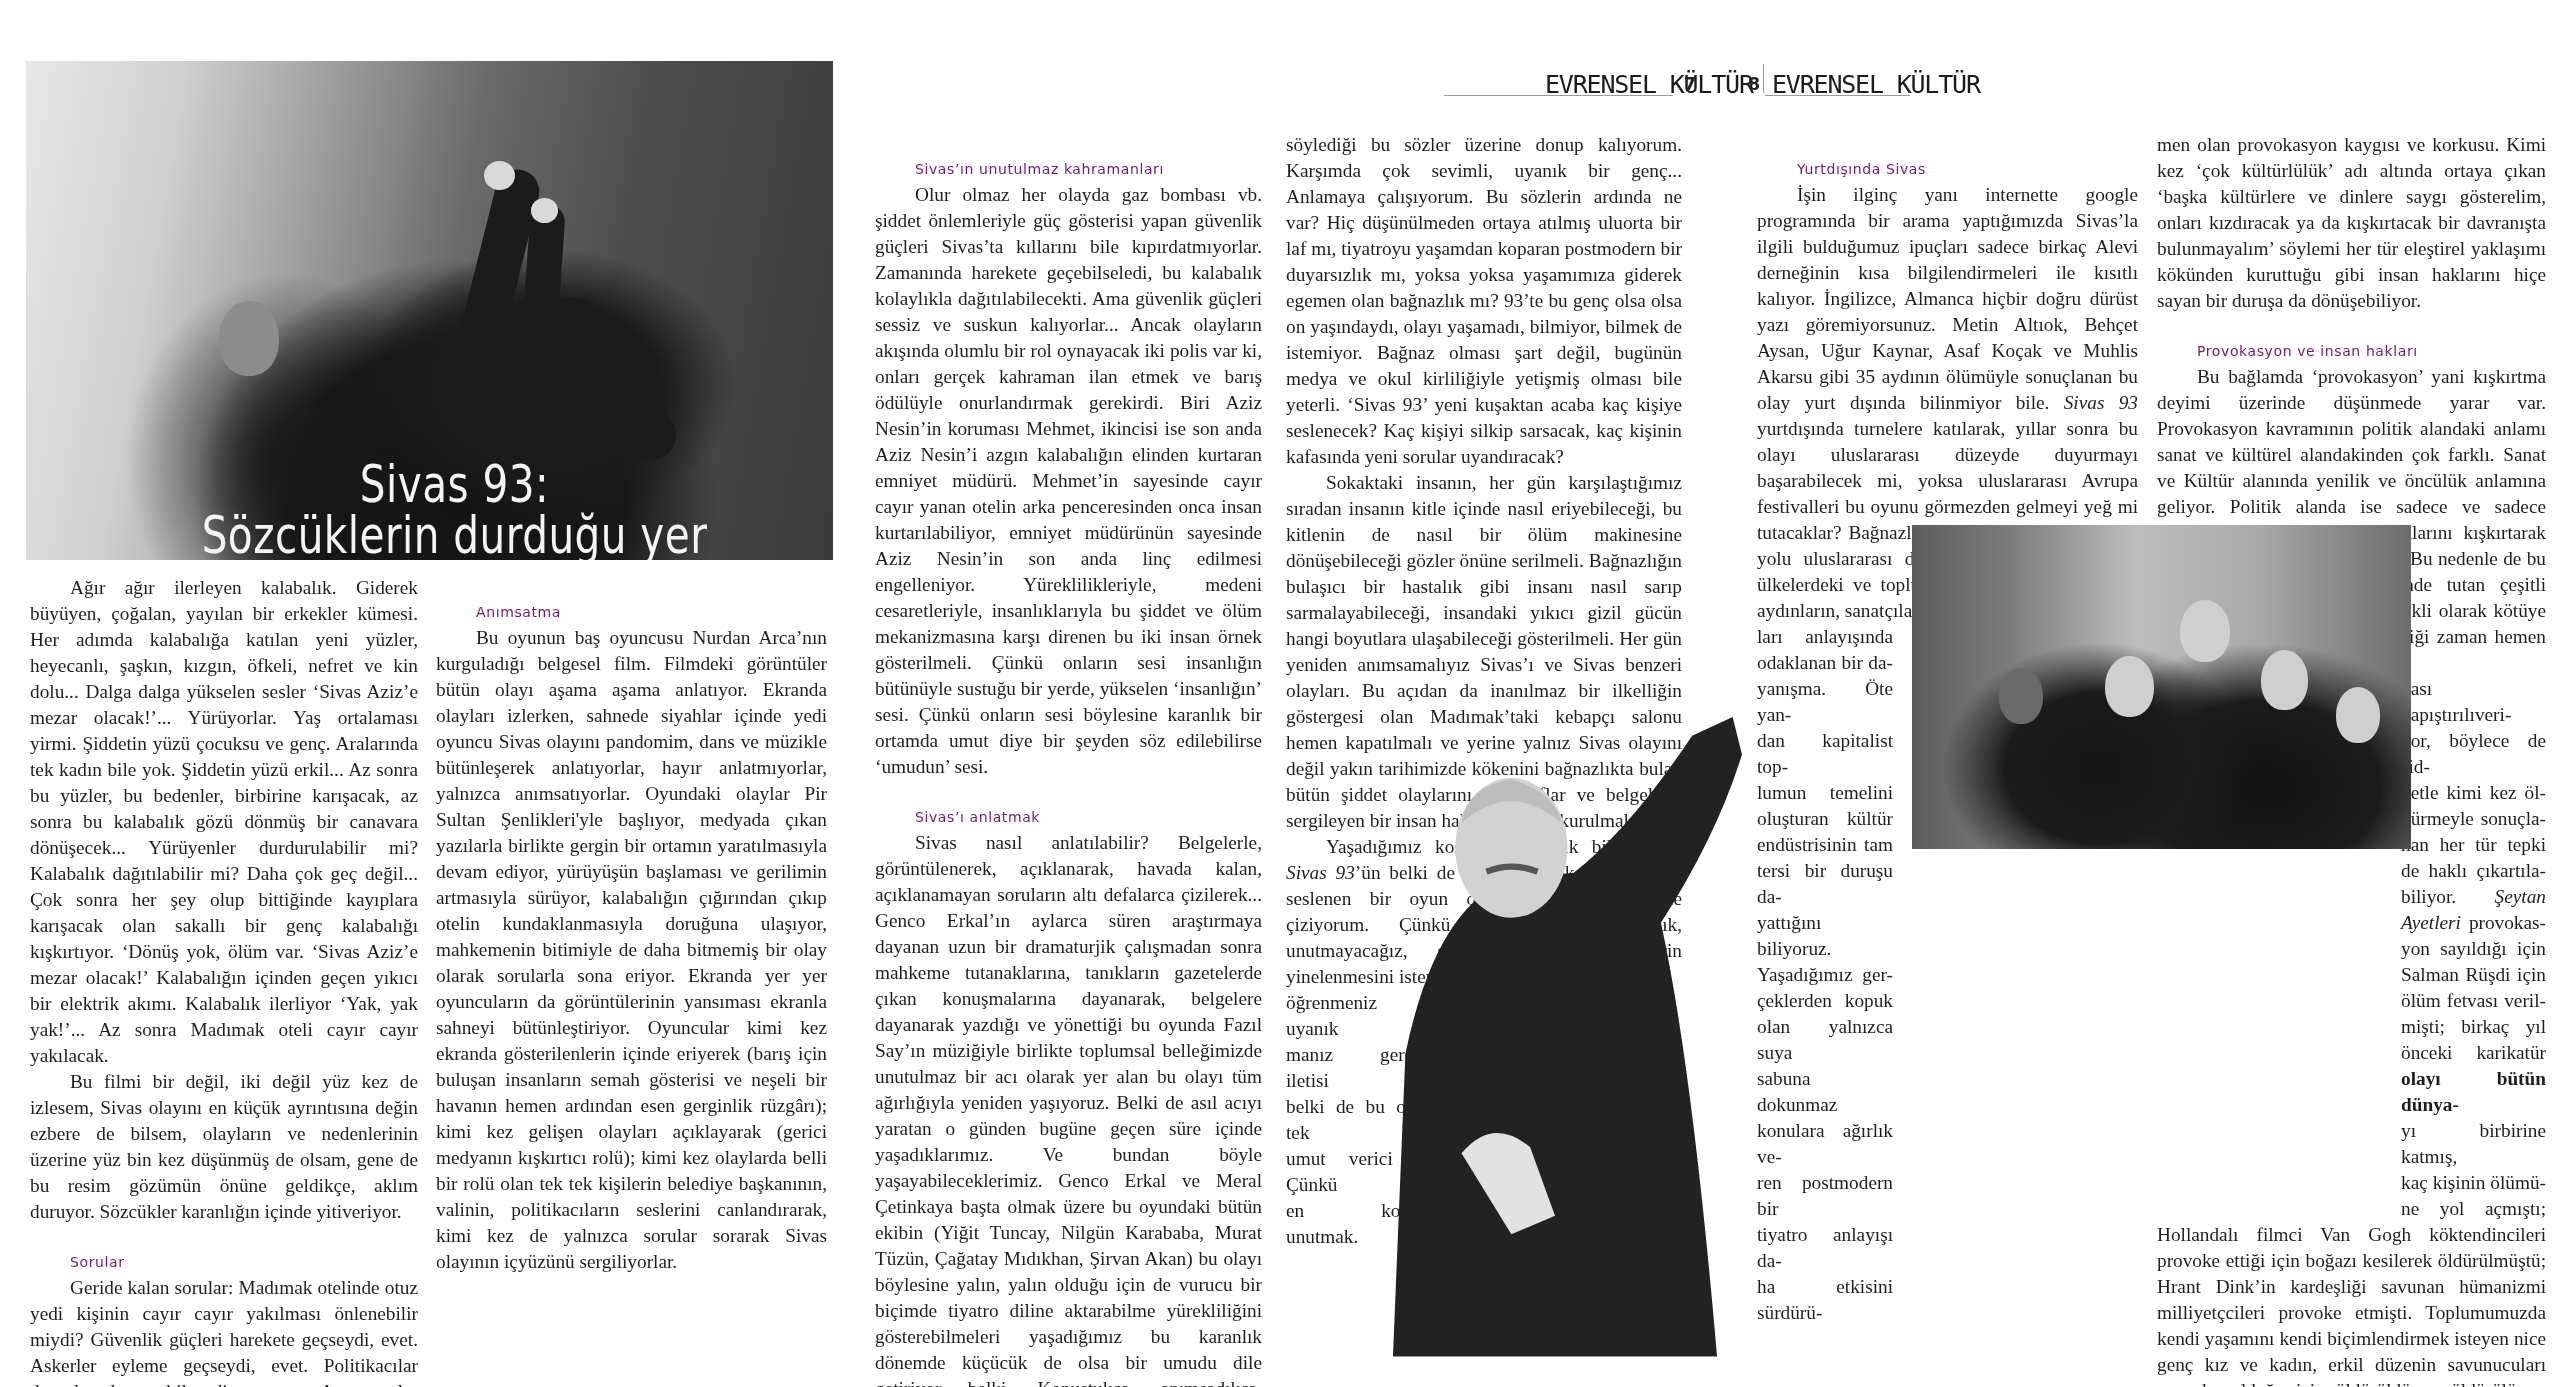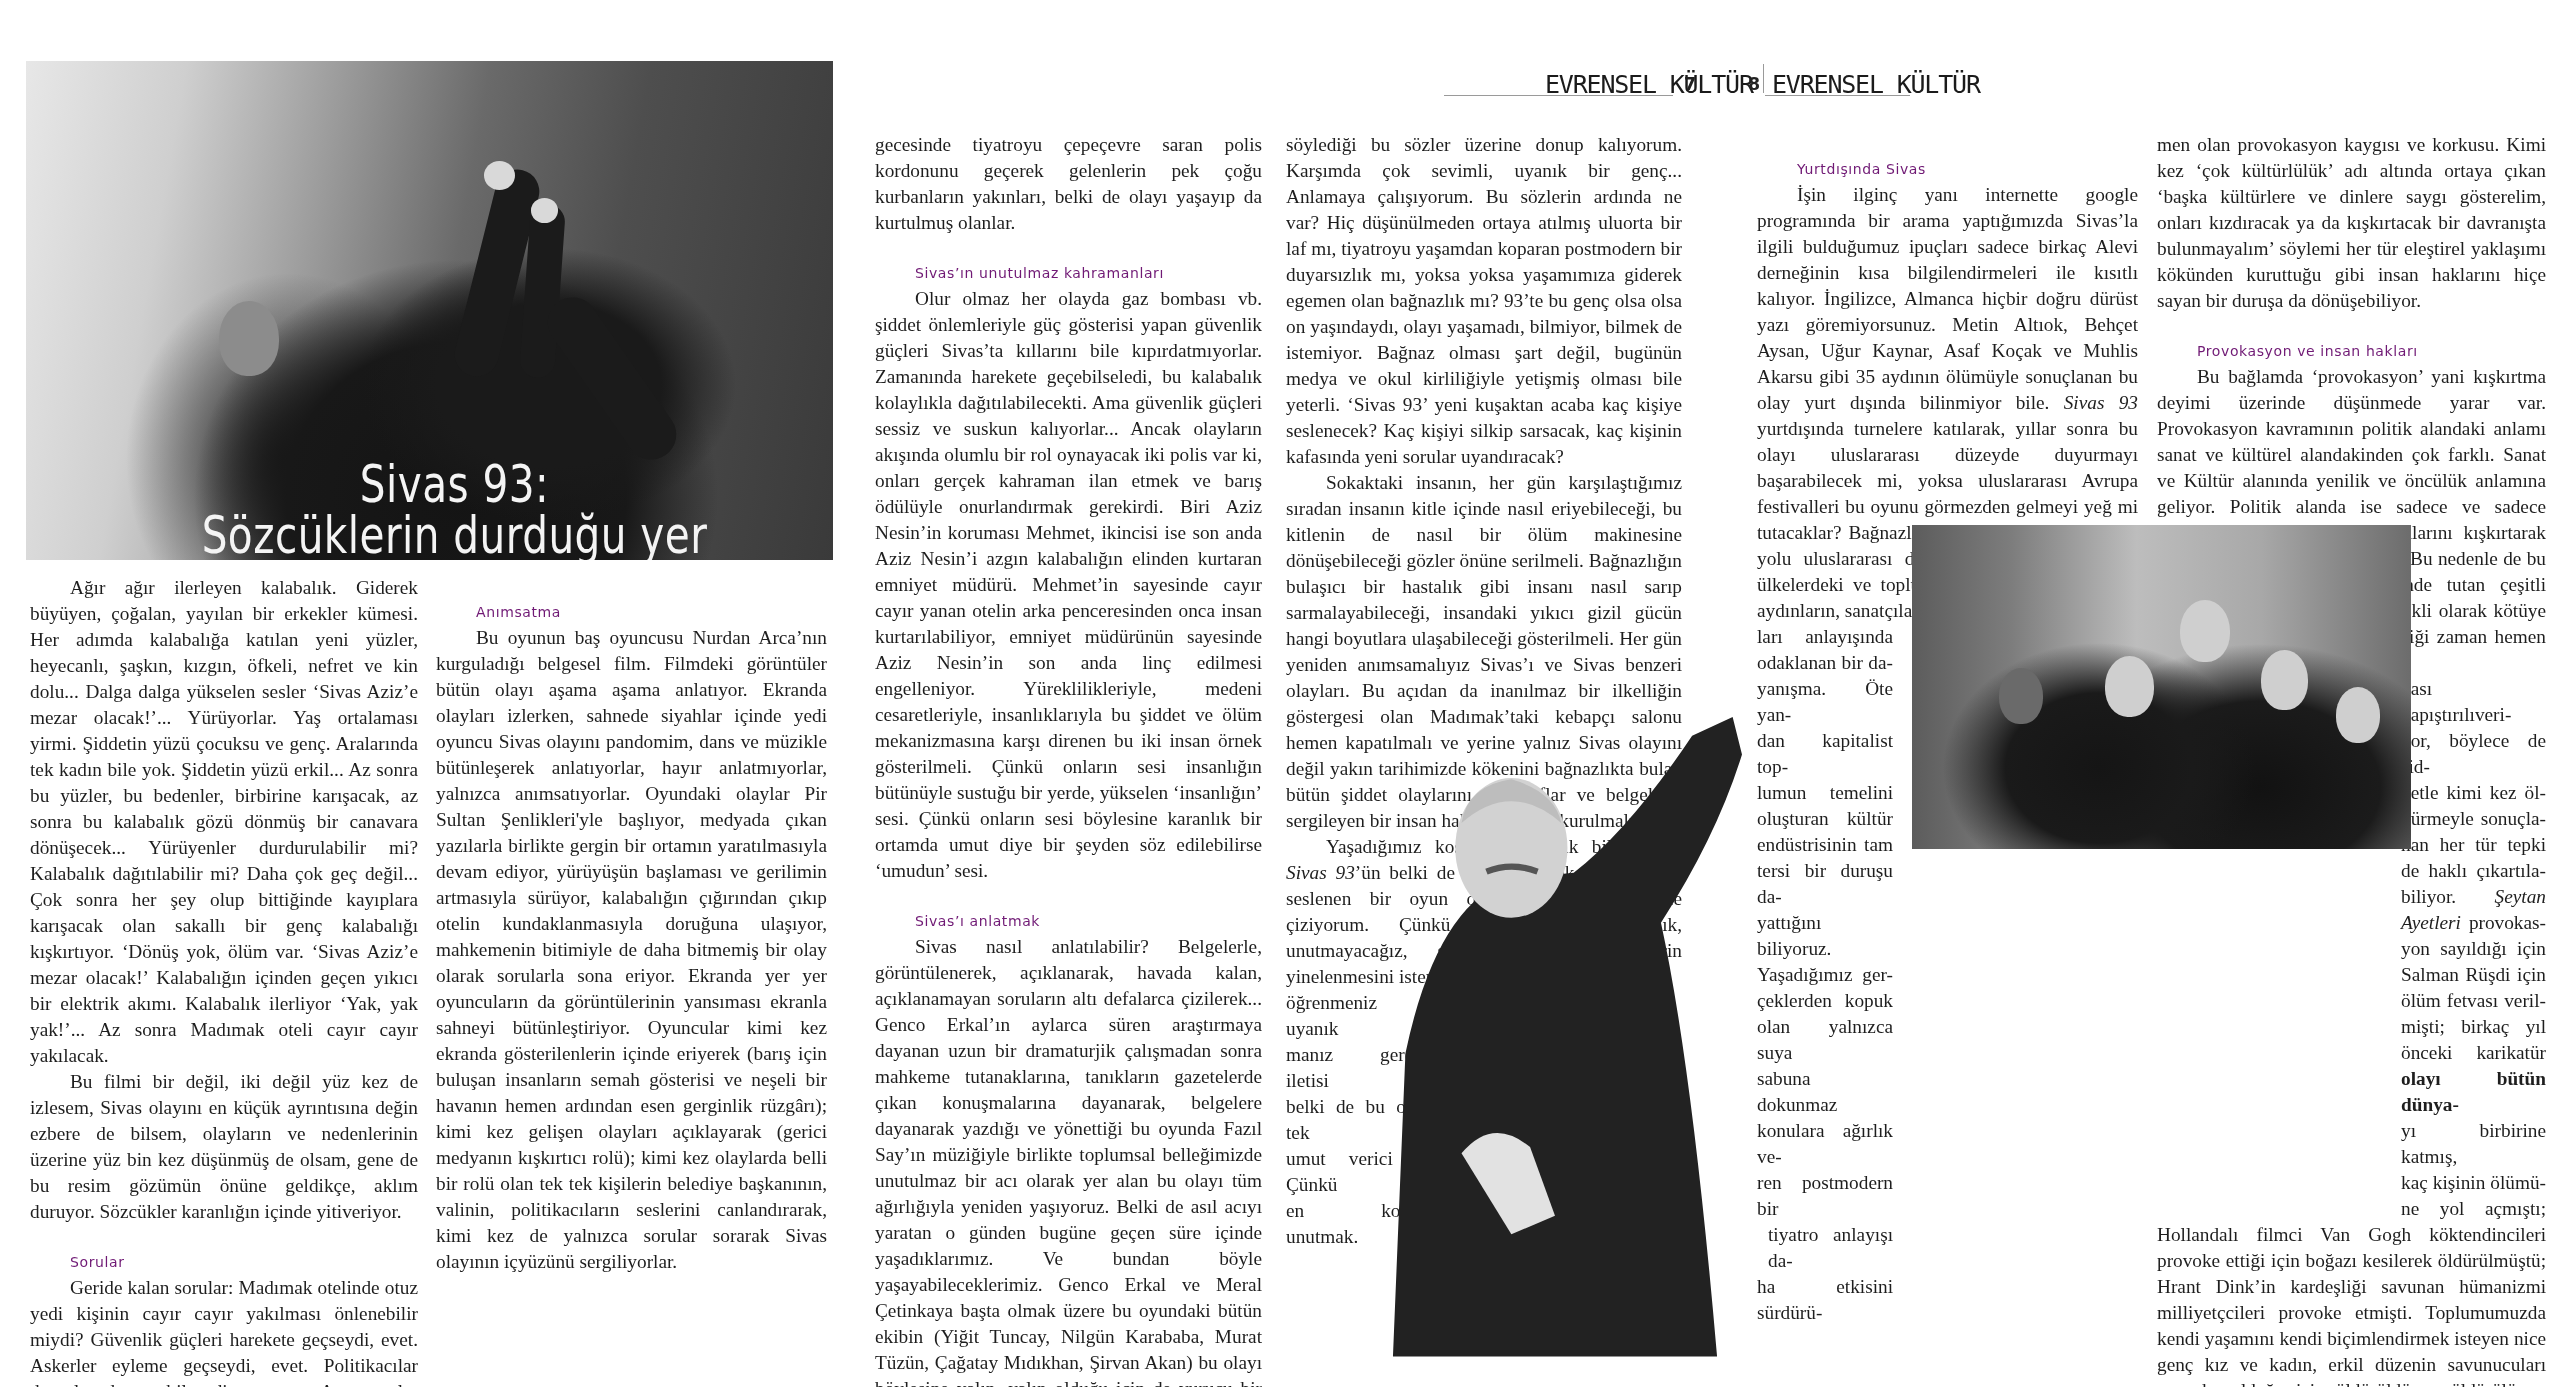--- a/index.html
+++ b/index.html
@@ -55,21 +55,20 @@
     <p>Ağır ağır ilerleyen kalabalık. Giderek büyüyen, çoğalan, yayılan bir erkekler kümesi. Her adımda kalabalığa katılan yeni yüzler, heyecanlı, şaşkın, kızgın, öfkeli, nefret ve kin dolu... Dalga dalga yükselen sesler ‘Sivas Aziz’e mezar olacak!’... Yürüyorlar. Yaş ortalaması yirmi. Şiddetin yüzü çocuksu ve genç. Aralarında tek kadın bile yok. Şiddetin yüzü erkil... Az sonra bu yüzler, bu bedenler, birbirine karışacak, az sonra bu kalabalık gözü dönmüş bir canavara dönüşecek... Yürüyenler durdurulabilir mi? Kalabalık dağıtılabilir mi? Daha çok geç değil... Çok sonra her şey olup bittiğinde kayıplara karışacak olan sakallı bir genç kalabalığı kışkırtıyor. ‘Dönüş yok, ölüm var. ‘Sivas Aziz’e mezar olacak!’ Kalabalığın içinden geçen yıkıcı bir elektrik akımı. Kalabalık ilerliyor ‘Yak, yak yak!’... Az sonra Madımak oteli cayır cayır yakılacak.</p>
     <p>Bu filmi bir değil, iki değil yüz kez de izlesem, Sivas olayını en küçük ayrıntısına değin ezbere de bilsem, olayların ve nedenlerinin üzerine yüz bin kez düşünmüş de olsam, gene de bu resim gözümün önüne geldikçe, aklım duruyor. Sözcükler karanlığın içinde yitiveriyor.</p>
     <h3>Sorular</h3>
     <p>Geride kalan sorular: Madımak otelinde otuz yedi kişinin cayır cayır yakılması önlenebilir miydi? Güvenlik güçleri harekete geçseydi, evet. Askerler eyleme geçseydi, evet. Politikacılar duyarlı davranabilseydi, evet... Ama onlar yalnızca ve yalnızca izleyici kaldılar. Olup biteni büyük bir soğukkanlılıkla izlediler ya da gözlerini kapayıp hiçbir şey yokmuş gibi davrandılar. Nedir onları eyleme geçmekten alıkoyan güç? Kalabalığı dağılmaya hazırlandığı anda, engelleyenler kimler? Ve en önemlisi, aylarca önceden planlanan ve hazırlanan bu olayın gerçek sorumluları nerede?</p>
   </div>
 <div class="col" id="col1" style="left:436px;top:575px;width:391px;">
     <h3>Anımsatma</h3>
     <p>Bu oyunun baş oyuncusu Nurdan Arca’nın kurguladığı belgesel film. Filmdeki görüntüler bütün olayı aşama aşama anlatıyor. Ekranda olayları izlerken, sahnede siyahlar içinde yedi oyuncu Sivas olayını pandomim, dans ve müzikle bütünleşerek anlatıyorlar, hayır anlatmıyorlar, yalnızca anımsatıyorlar. Oyundaki olaylar Pir Sultan Şenlikleri'yle başlıyor, medyada çıkan yazılarla birlikte gergin bir ortamın yaratılmasıyla devam ediyor, yürüyüşün başlaması ve gerilimin artmasıyla sürüyor, kalabalığın çığırından çıkıp otelin kundaklanmasıyla doruğuna ulaşıyor, mahkemenin bitimiyle de daha bitmemiş bir olay olarak sorularla sona eriyor. Ekranda yer yer oyuncuların da görüntülerinin yansıması ekranla sahneyi bütünleştiriyor. Oyuncular kimi kez ekranda gösterilenlerin içinde eriyerek (barış için buluşan insanların semah gösterisi ve neşeli bir havanın hemen ardından esen gerginlik rüzgârı); kimi kez gelişen olayları açıklayarak (gerici medyanın kışkırtıcı rolü); kimi kez olaylarda belli bir rolü olan tek tek kişilerin belediye başkanının, valinin, politikacıların seslerini canlandırarak, kimi kez de yalnızca sorular sorarak Sivas olayının içyüzünü sergiliyorlar.</p>
   </div>
 <div class="col" id="col2" style="left:875px;top:132px;width:387px;">
-    <p class="noind">gecesinde tiyatroyu çepeçevre saran polis kordonunu geçerek gelenlerin pek çoğu kurbanların yakınları, belki de olayı yaşayıp da kurtulmuş olanlar.</p>
     <h3>Sivas’ın unutulmaz kahramanları</h3>
     <p>Olur olmaz her olayda gaz bombası vb. şiddet önlemleriyle güç gösterisi yapan güvenlik güçleri Sivas’ta kıllarını bile kıpırdatmıyorlar. Zamanında harekete geçebilseledi, bu kalabalık kolaylıkla dağıtılabilecekti. Ama güvenlik güçleri sessiz ve suskun kalıyorlar... Ancak olayların akışında olumlu bir rol oynayacak iki polis var ki, onları gerçek kahraman ilan etmek ve barış ödülüyle onurlandırmak gerekirdi. Biri Aziz Nesin’in koruması Mehmet, ikincisi ise son anda Aziz Nesin’i azgın kalabalığın elinden kurtaran emniyet müdürü. Mehmet’in sayesinde cayır cayır yanan otelin arka penceresinden onca insan kurtarılabiliyor, emniyet müdürünün sayesinde Aziz Nesin’in son anda linç edilmesi engelleniyor. Yüreklilikleriyle, medeni cesaretleriyle, insanlıklarıyla bu şiddet ve ölüm mekanizmasına karşı direnen bu iki insan örnek gösterilmeli. Çünkü onların sesi insanlığın bütünüyle sustuğu bir yerde, yükselen ‘insanlığın’ sesi. Çünkü onların sesi böylesine karanlık bir ortamda umut diye bir şeyden söz edilebilirse ‘umudun’ sesi.</p>
     <h3>Sivas’ı anlatmak</h3>
     <p>Sivas nasıl anlatılabilir? Belgelerle, görüntülenerek, açıklanarak, havada kalan, açıklanamayan soruların altı defalarca çizilerek... Genco Erkal’ın aylarca süren araştırmaya dayanan uzun bir dramaturjik çalışmadan sonra mahkeme tutanaklarına, tanıkların gazetelerde çıkan konuşmalarına dayanarak, belgelere dayanarak yazdığı ve yönettiği bu oyunda Fazıl Say’ın müziğiyle birlikte toplumsal belleğimizde unutulmaz bir acı olarak yer alan bu olayı tüm ağırlığıyla yeniden yaşıyoruz. Belki de asıl acıyı yaratan o günden bugüne geçen süre içinde yaşadıklarımız. Ve bundan böyle yaşayabileceklerimiz. Genco Erkal ve Meral Çetinkaya başta olmak üzere bu oyundaki bütün ekibin (Yiğit Tuncay, Nilgün Karababa, Murat Tüzün, Çağatay Mıdıkhan, Şirvan Akan) bu olayı böylesine yalın, yalın olduğu için de vurucu bir biçimde tiyatro diline aktarabilme yürekliliğini gösterebilmeleri yaşadığımız bu karanlık dönemde küçücük de olsa bir umudu dile getiriyor belki. Konuştukça, anımsadıkça, sorguladıkça, karşı koydukça bir şeylerin değişebileceği, değiştirilebileceği umudunu...</p>
   </div>
 
 <div class="abs" style="left:1545px;top:70px;">
   <span class="pghead">EVRENSEL KÜLTÜR</span>
 </div>
 <div class="abs pgnum" style="left:1684px;top:74px;">7</div>
@@ -117,21 +116,21 @@
       <div style="text-align: justify; text-align-last: justify;">oluşturan kültür</div>
       <div style="text-align: justify; text-align-last: justify;">endüstrisinin tam</div>
       <div style="text-align: justify; text-align-last: justify;">tersi bir duruşu da-</div>
       <div style="text-align: justify; text-align-last: justify;">yattığını biliyoruz.</div>
       <div style="text-align: justify; text-align-last: justify;">Yaşadığımız ger-</div>
       <div style="text-align: justify; text-align-last: justify;">çeklerden kopuk</div>
       <div style="text-align: justify; text-align-last: justify;">olan yalnızca suya</div>
       <div style="text-align: justify; text-align-last: justify;">sabuna dokunmaz</div>
       <div style="text-align: justify; text-align-last: justify;">konulara ağırlık ve-</div>
       <div style="text-align: justify; text-align-last: justify;">ren postmodern bir</div>
-      <div style="text-align: justify; text-align-last: justify; margin-left: 11px;">tiyatro anlayışı da-</div>
+      <div style="text-align: justify; text-align-last: justify;">tiyatro anlayışı da-</div>
       <div style="text-align: justify; text-align-last: justify;">ha etkisini sürdürü-</div>
     </div>
   </div>
 <div class="col" id="col5" style="left:2157px;top:132px;width:389px;">
     <p class="noind">men olan provokasyon kaygısı ve korkusu. Kimi kez ‘çok kültürlülük’ adı altında ortaya çıkan ‘başka kültürlere ve dinlere saygı gösterelim, onları kızdıracak ya da kışkırtacak bir davranışta bulunmayalım’ söylemi her tür eleştirel yaklaşımı kökünden kuruttuğu gibi insan haklarını hiçe sayan bir duruşa da dönüşebiliyor.</p>
     <h3>Provokasyon ve insan hakları</h3>
     <p>Bu bağlamda ‘provokasyon’ yani kışkırtma deyimi üzerinde düşünmede yarar var. Provokasyon kavramının politik alandaki anlamı sanat ve kültürel alandakinden çok farklı. Sanat ve Kültür alanında yenilik ve öncülük anlamına geliyor. Politik alanda ise sadece ve sadece olumsuz bir anlamı var, başkalarını kışkırtarak düzeni bozma anlamına geliyor. Bu nedenle de bu kavram iktidarı ve gücü elinde tutan çeşitli ideolojik gruplar tarafından sürekli olarak kötüye kullanılıyor. Bir şey işe gelmediği zaman hemen ‘provokasyon’dam-</p>
     <div style="margin-left: 244px;">
       <div style="width: 145px;">
         <div style="text-align: justify; text-align-last: justify;">gası yapıştırılıveri-</div>

